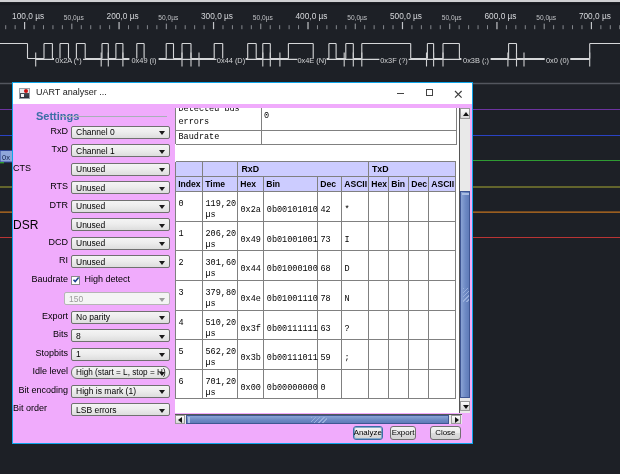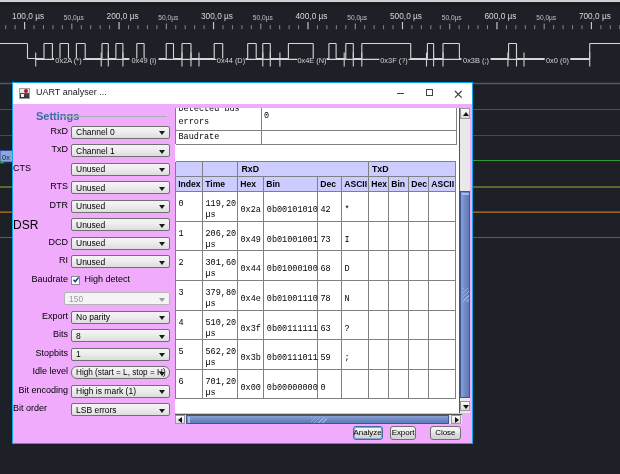--- a/index.html
+++ b/index.html
@@ -341,16 +341,16 @@
         <div style="position:absolute;left:2px;top:1.2px;width:0;height:0;border-top:3px solid transparent;border-bottom:3px solid transparent;border-right:4px solid #111"></div>
       </div>
       <div style="position:absolute;left:11.5px;top:0.5px;width:263px;height:9px;background:linear-gradient(#8aa3d4,#6d89c4 55%,#5f7bb8);border:1px solid #3f5693;box-sizing:border-box">
         <div style="position:absolute;left:1px;top:1px;width:2px;height:6px;background:#a9bde2"></div>
         <div style="position:absolute;left:124px;top:1px;width:16px;height:5.5px;background:repeating-linear-gradient(135deg,#98aedb 0 1px,transparent 1px 3px)"></div>
       </div>
       <div style="position:absolute;left:276px;top:0.5px;width:10px;height:8.5px;background:linear-gradient(#fdfdfd,#d8d8d8);border:1px solid #9a9a9a;box-sizing:border-box">
         <div style="position:absolute;left:3px;top:1.2px;width:0;height:0;border-top:3px solid transparent;border-bottom:3px solid transparent;border-left:4px solid #111"></div>
       </div>
     </div>
-    <div style="position:absolute;left:339.5px;top:343px;width:30.5px;height:13.5px;border:1px solid #3c6ea5;border-radius:3px;background:linear-gradient(#f4f4f4,#ebebeb 48%,#dddddd 52%,#d2d2d2);box-shadow:0 0 0 1px #84a9cc inset;box-sizing:border-box;text-align:left;font-size:7.9px;color:#000;line-height:11.0px">Analyze</div>
+    <div style="position:absolute;left:339.5px;top:343px;width:30.5px;height:13.5px;border:1px solid #3c6ea5;border-radius:3px;background:linear-gradient(#f4f4f4,#ebebeb 48%,#dddddd 52%,#d2d2d2);box-shadow:0 0 0 1px #84a9cc inset;box-sizing:border-box;text-align:center;font-size:7.9px;color:#000;line-height:11.0px">Analyze</div>
     <div style="position:absolute;left:377.3px;top:343px;width:25.5px;height:13.5px;border:1px solid #707070;border-radius:3px;background:linear-gradient(#f4f4f4,#ebebeb 48%,#dddddd 52%,#d2d2d2);box-sizing:border-box;text-align:center;font-size:7.9px;color:#000;line-height:11.0px">Export</div>
     <div style="position:absolute;left:417.1px;top:343px;width:30.5px;height:13.5px;border:1px solid #707070;border-radius:3px;background:linear-gradient(#f4f4f4,#ebebeb 48%,#dddddd 52%,#d2d2d2);box-sizing:border-box;text-align:center;font-size:7.9px;color:#000;line-height:11.0px">Close</div>
   </div>
 
 </body></html>

